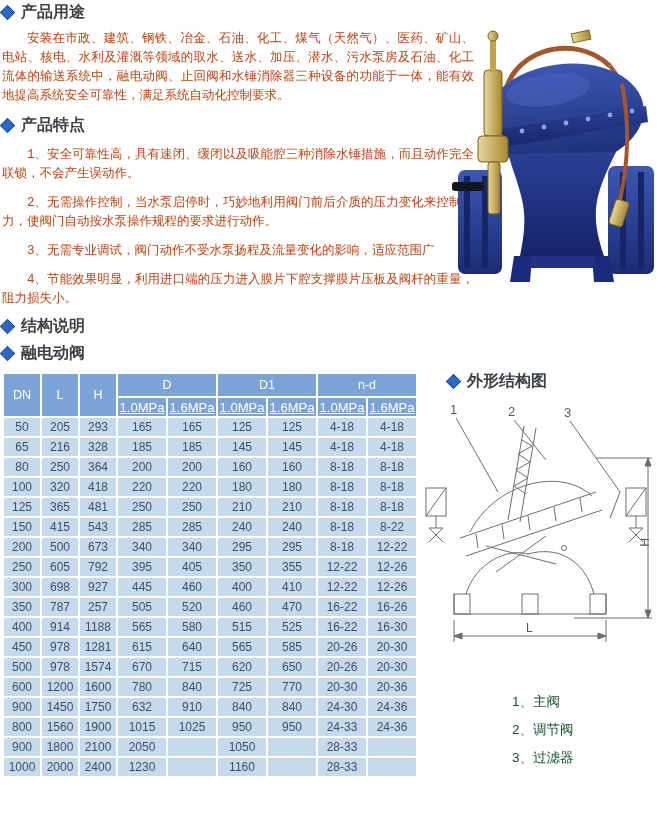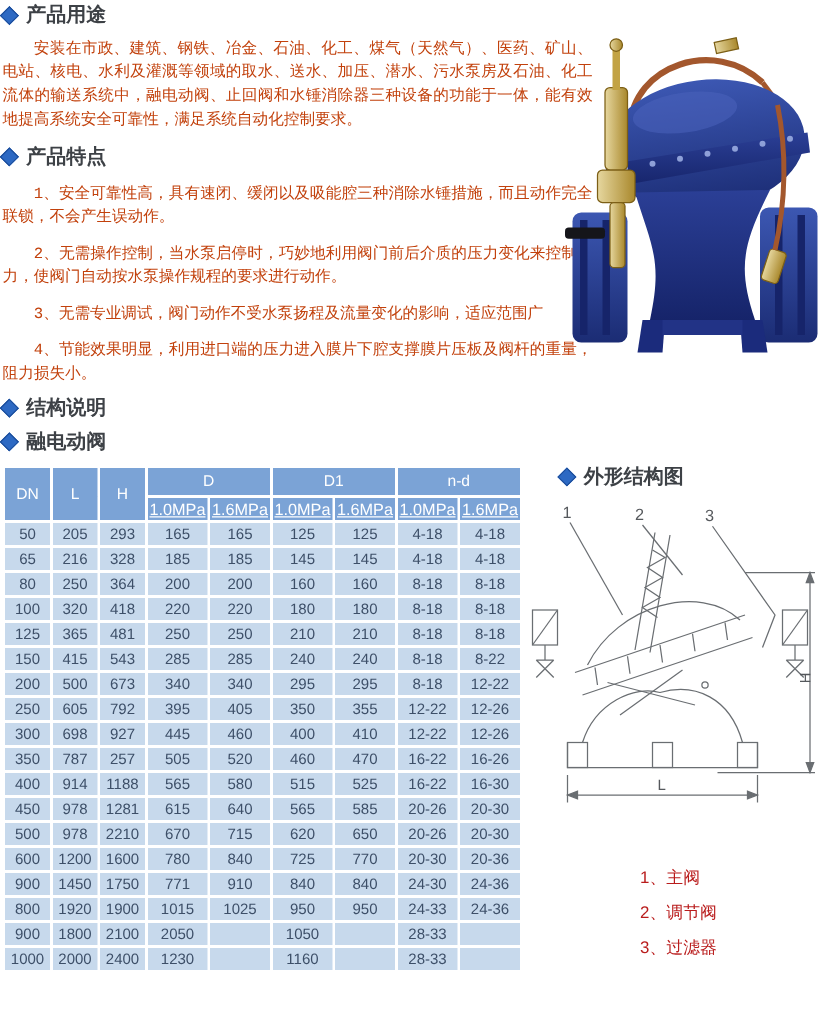--- a/index.html
+++ b/index.html
@@ -44,21 +44,21 @@
   .spec-table .sub th { font-size:13px; height:20px;text-decoration:underline; }
   .spec-table td {
     background:#c7d9ec; color:#3d4f68; font-size:12px; height:20px;
   }
   
   .right-head { position:absolute; left:448px; top:371px; }
   .photo-wrap { position:absolute; left:452px; top:4px; width:206px; height:288px; }
   .diagram-wrap { position:absolute; left:424px; top:396px; width:232px; height:296px; }
   .legend {
     position:absolute; left:512px; top:688px;
-    font-size:13.5px; color:#b91c1c; line-height:28px;
+    font-size:13.5px; color:#14532d; line-height:28px;
   }
   svg text { font-family:"Liberation Sans", sans-serif; }
 </style>
 </head>
 <body>
 
 <div class="page">
 
   <div class="left-col">
 
@@ -246,21 +246,21 @@
             <td>615</td>
             <td>640</td>
             <td>565</td>
             <td>585</td>
             <td>20-26</td>
             <td>20-30</td>
           </tr>
           <tr>
             <td>500</td>
             <td>978</td>
-            <td>2210</td>
+            <td>1574</td>
             <td>670</td>
             <td>715</td>
             <td>620</td>
             <td>650</td>
             <td>20-26</td>
             <td>20-30</td>
           </tr>
           <tr>
             <td>600</td>
             <td>1200</td>
@@ -269,30 +269,30 @@
             <td>840</td>
             <td>725</td>
             <td>770</td>
             <td>20-30</td>
             <td>20-36</td>
           </tr>
           <tr>
             <td>900</td>
             <td>1450</td>
             <td>1750</td>
-            <td>771</td>
+            <td>632</td>
             <td>910</td>
             <td>840</td>
             <td>840</td>
             <td>24-30</td>
             <td>24-36</td>
           </tr>
           <tr>
             <td>800</td>
-            <td>1920</td>
+            <td>1560</td>
             <td>1900</td>
             <td>1015</td>
             <td>1025</td>
             <td>950</td>
             <td>950</td>
             <td>24-33</td>
             <td>24-36</td>
           </tr>
           <tr>
             <td>900</td>

